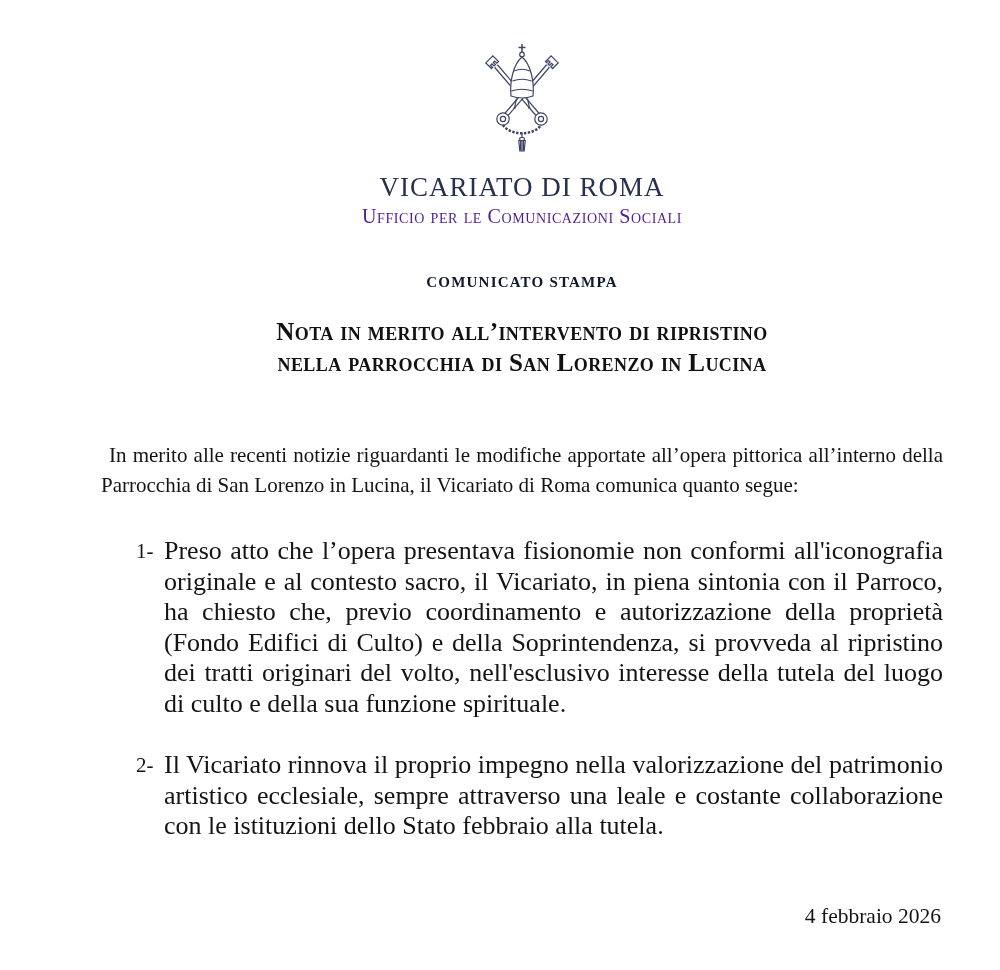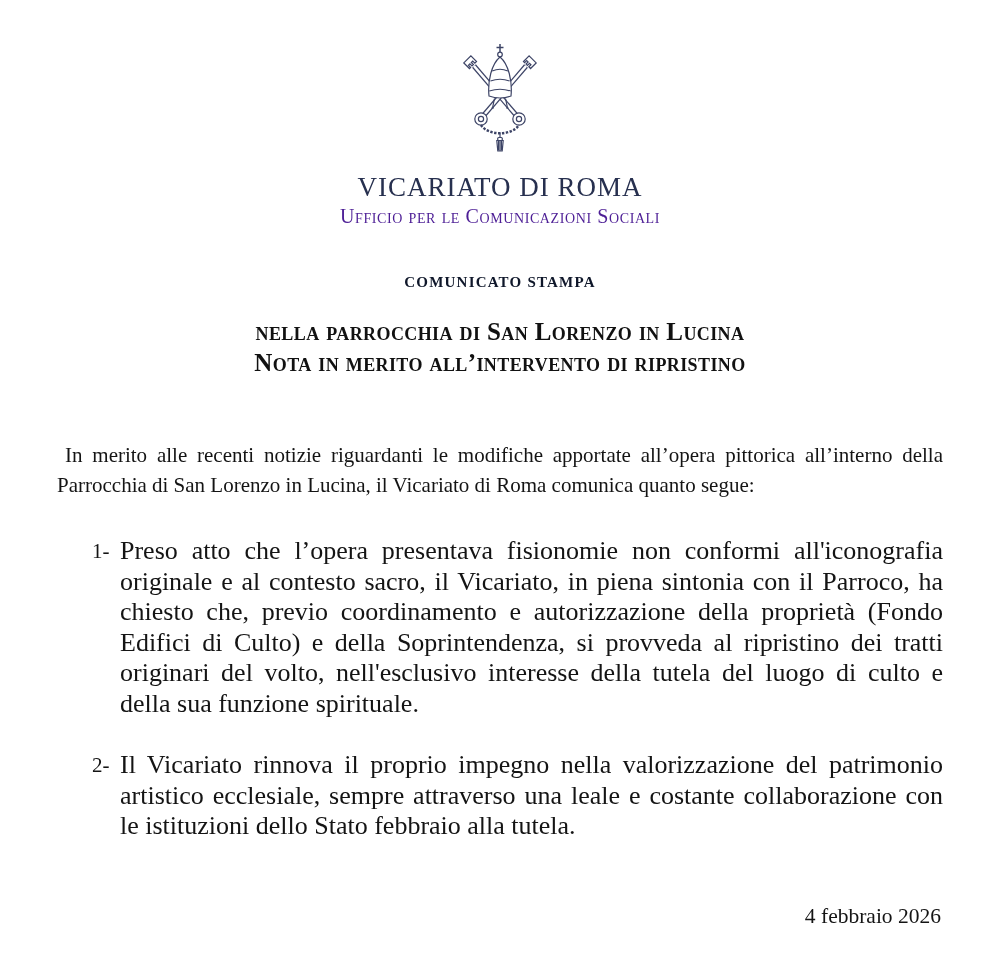--- a/index.html
+++ b/index.html
@@ -4,21 +4,21 @@
 <style>
   * { box-sizing: border-box; }
   html, body { margin: 0; padding: 0; }
   body {
     width: 1000px; height: 970px;
     background: #ffffff;
     font-family: "Liberation Serif", "DejaVu Serif", serif;
     color: #141414;
     -webkit-font-smoothing: antialiased;
   }
-  .page { position: relative; width: 1000px; height: 970px; overflow: hidden; }
+  .page { position: relative; width: 1000px; height: 970px; overflow: hidden; padding-left: 44px; }
 
   
   .letterhead { text-align: center; padding-top: 40px; }
   .emblem { display: inline-block; line-height: 0; }
   .emblem svg { width: 104px; height: 120px; }
   .org-name {
     margin-top: 8px;
     font-size: 27px;
     letter-spacing: 1px;
     color: #27304f;
@@ -131,22 +131,22 @@
         <line x1="52" y1="4" x2="52" y2="12" stroke-width="1.5"></line>
         <line x1="48.5" y1="7.5" x2="55.5" y2="7.5" stroke-width="1.5"></line>
       </svg>
     </span>
     <div class="org-name">VICARIATO DI ROMA</div>
     <div class="office-name">Ufficio per le Comunicazioni Sociali</div>
   </div>
 
   <div class="kicker">COMUNICATO STAMPA</div>
   <div class="doc-title">
+    <div>Nota in merito all’intervento di ripristino</div>
     <div>nella parrocchia di San Lorenzo in Lucina</div>
-    <div>Nota in merito all’intervento di ripristino</div>
   </div>
 
   <div class="content">
     <p class="intro">In merito alle recenti notizie riguardanti le modifiche apportate all’opera pittorica all’interno della Parrocchia di San Lorenzo in Lucina, il Vicariato di Roma comunica quanto segue:</p>
 
     <div class="num-list">
       <div class="list-item">
         <span class="item-marker">1-</span>
         <span class="item-text">Preso atto che l’opera presentava fisionomie non conformi all'iconografia originale e al contesto sacro, il Vicariato, in piena sintonia con il Parroco, ha chiesto che, previo coordinamento e autorizzazione della proprietà (Fondo Edifici di Culto) e della Soprintendenza, si provveda al ripristino dei tratti originari del volto, nell'esclusivo interesse della tutela del luogo di culto e della sua funzione spirituale.</span>
       </div>

